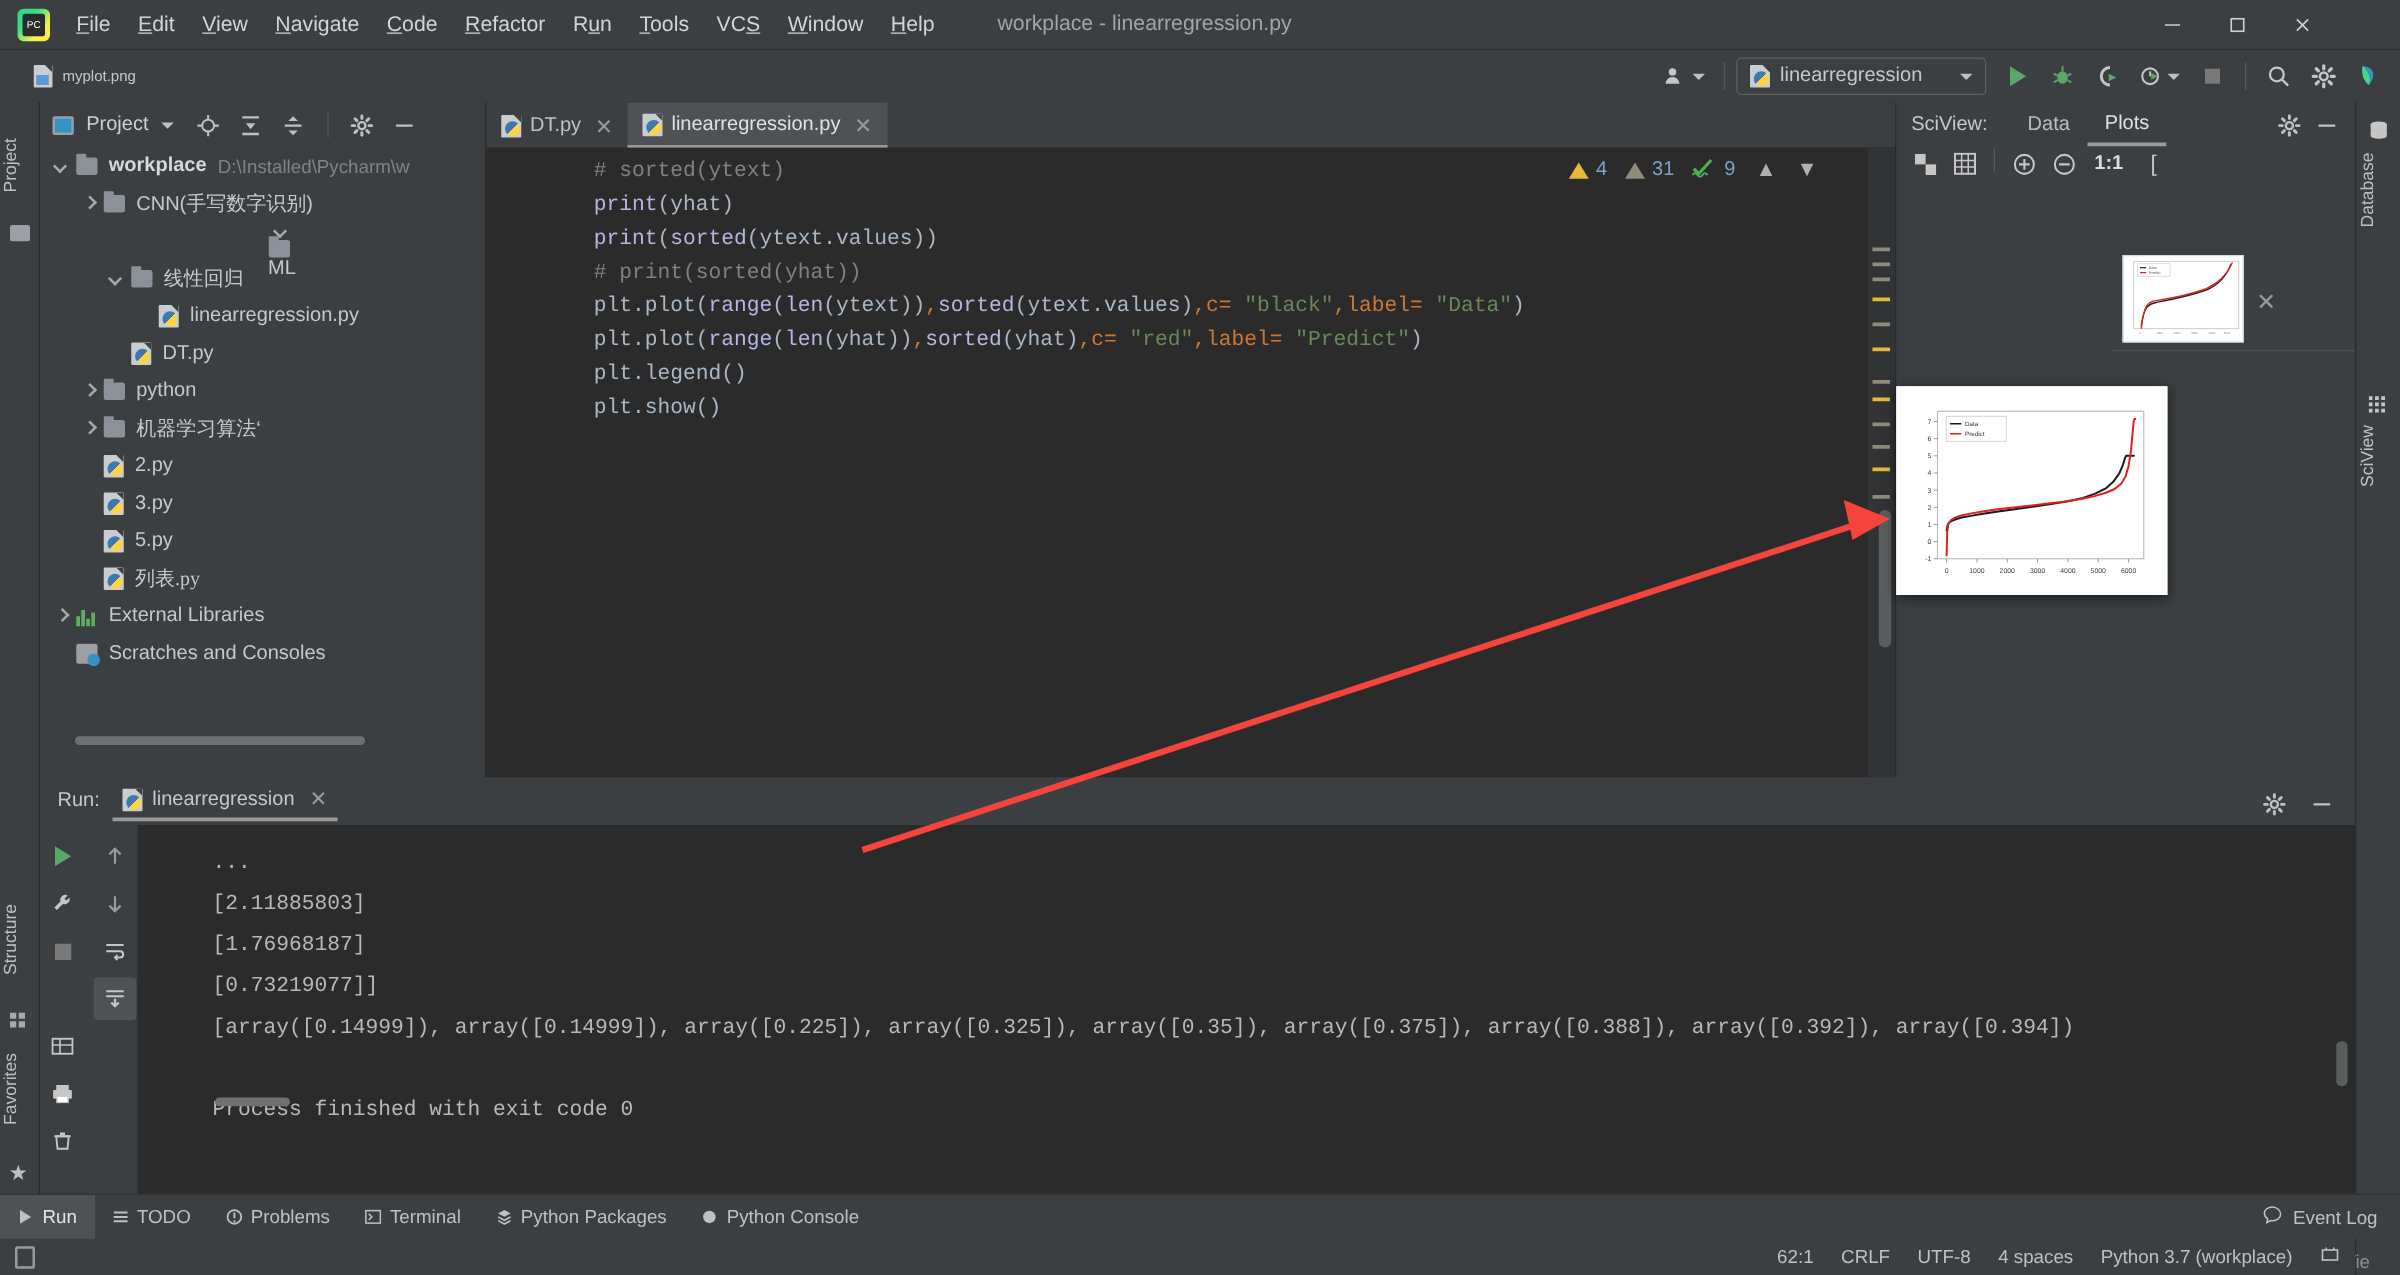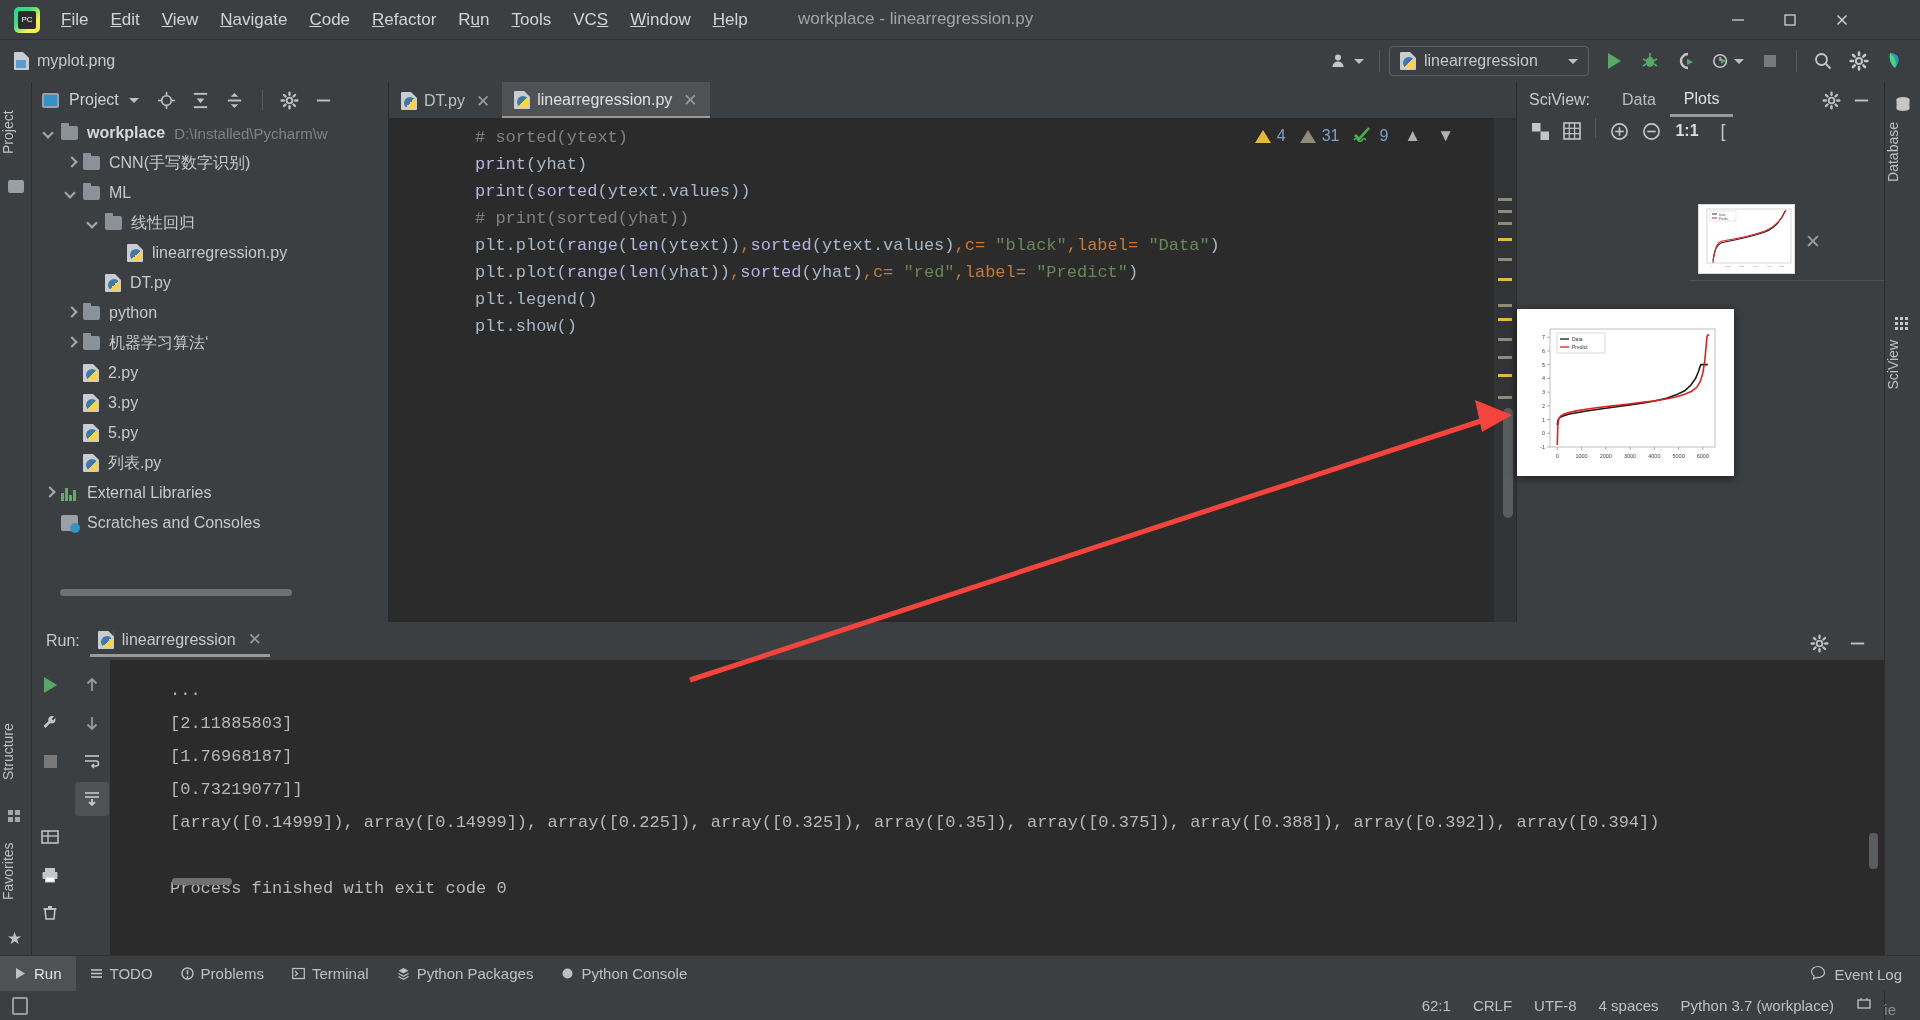--- a/index.html
+++ b/index.html
@@ -48,22 +48,22 @@
   #wb-min { right: 156px; }
   #wb-max { right: 104px; }
   #wb-close { right: 52px; }
 
   
   #navbar {
     position: absolute; left: 0; top: 40px; width: 1920px; height: 42px;
     background: #3c3f41; display: flex; align-items: center;
   }
   #crumb-file {
-    display: flex; align-items: center; gap: 8px; margin-left: 14px;
-    font-size: 16px; color: #c8c8c8;
+    display: flex; align-items: center; gap: 8px; margin-left: 27px;
+    font-size: 12px; color: #c8c8c8;
   }
   .file-ico {
     width: 15px; height: 18px; background: #c9cdd1; position: relative;
     border-radius: 1px; flex: none;
   }
   .file-ico::before {
     content:""; position:absolute; right:0; top:0; width:6px; height:6px;
     background:#3c3f41; clip-path: polygon(0 0, 100% 100%, 100% 0);
   }
   .file-ico::after {
@@ -463,21 +463,21 @@
         <span class="arrow open"></span>
         <span class="folder-ico" style="margin-left: 5px; margin-right: 7px;"></span>
         <span class="t-label t-bold">workplace</span>
         <span class="t-path">D:\Installed\Pycharm\w</span>
       </div>
       <div class="trow" style="padding-left: 32px;">
         <span class="arrow closed"></span>
         <span class="folder-ico" style="margin-left: 5px; margin-right: 7px;"></span>
         <span class="t-label">CNN(手写数字识别)</span>
       </div>
-      <div class="trow" style="padding-left: 32px;">
+      <div class="trow" style="padding-left: 32px; flex-direction: column;">
         <span class="arrow open"></span>
         <span class="folder-ico" style="margin-left: 5px; margin-right: 7px;"></span>
         <span class="t-label">ML</span>
       </div>
       <div class="trow" style="padding-left: 54px;">
         <span class="arrow open"></span>
         <span class="folder-ico" style="margin-left: 5px; margin-right: 7px;"></span>
         <span class="t-label">线性回归</span>
       </div>
       <div class="trow" style="padding-left: 76px;">
@@ -508,21 +508,21 @@
       <div class="trow" style="padding-left: 32px;">
         <span class="arrow "></span>
         <span class="py-ico" style="margin-left: 5px; margin-right: 7px;"></span>
         <span class="t-label">3.py</span>
       </div>
       <div class="trow" style="padding-left: 32px;">
         <span class="arrow "></span>
         <span class="py-ico" style="margin-left: 5px; margin-right: 7px;"></span>
         <span class="t-label">5.py</span>
       </div>
-      <div class="trow" style="padding-left: 32px;">
+      <div class="trow" style="padding-left: 32px; font-family: Liberation Serif, serif;">
         <span class="arrow "></span>
         <span class="py-ico" style="margin-left: 5px; margin-right: 7px;"></span>
         <span class="t-label">列表.py</span>
       </div>
       <div class="trow" style="padding-left: 10px;">
         <span class="arrow closed"></span>
         <span class="lib-ico" style="margin-left: 5px; margin-right: 7px;">
           <i style="height:8px"></i>
           <i style="height:13px"></i>
           <i style="height:6px"></i>

